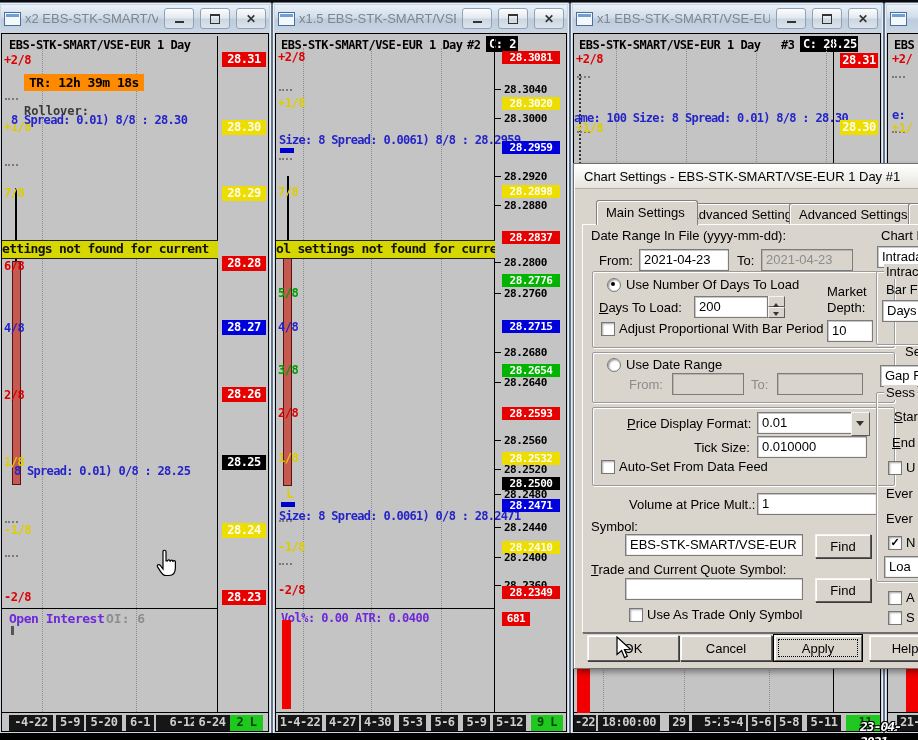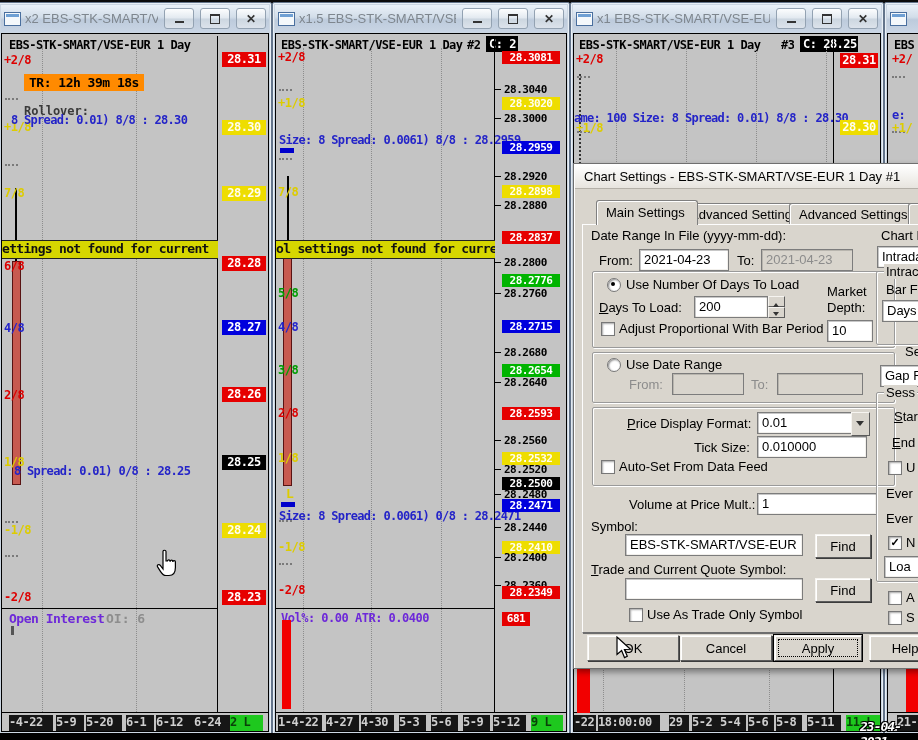--- a/index.html
+++ b/index.html
@@ -50,21 +50,21 @@
   .pl{position:absolute;height:15px;line-height:15px;font:bold 12px "DejaVu Sans Mono",monospace;
       letter-spacing:-0.5px;color:#fff;text-align:center;white-space:nowrap}
   .pl1{left:220px;width:44px}
   .pl2{left:226px;width:58px;height:13px;line-height:13px;font-size:11px}
   .pp2{position:absolute;left:228px;height:13px;line-height:13px;font:bold 11px "DejaVu Sans Mono",monospace;
        letter-spacing:-0.5px;color:#000;white-space:nowrap}
   .pp2::before{content:"";position:absolute;left:-9px;top:6px;width:6px;border-top:1px solid #000}
   .p-red{background:#e60000}.p-yel{background:#eedd00;color:#fffdee}
   .p-blu{background:#0000dd}.p-blk{background:#000}.p-grn{background:#00b400}
   .ax{position:absolute;height:16px;line-height:16px;background:#161616;color:#cfcfcf;
-      font:bold 12px "DejaVu Sans Mono",monospace;letter-spacing:-0.5px;white-space:nowrap;overflow:hidden}
+      font:bold 12px "DejaVu Sans Mono",monospace;letter-spacing:-0.5px;text-align:center;white-space:nowrap;overflow:hidden}
   .ax-grn{background:#1ec81e;color:#0a400a}
   .volbar{position:absolute;background:#f20000}
   .bdash{position:absolute;height:5px;background:#0000cc}
   
   .dlg{position:absolute;left:573px;top:163px;width:400px;height:504px;background:#d9d5cd;
        border:1px solid #6f6f6f;box-shadow:inset 1px 1px 0 #fff,3px 3px 6px rgba(0,0,0,.4);
        font-family:"Liberation Sans",sans-serif;font-size:13px;color:#000;z-index:10}
   .dlg-title{position:absolute;left:1px;top:1px;width:398px;height:23px;
              background:linear-gradient(#ffffff,#e7e4de);border-bottom:1px solid #b4b0a8;
              display:flex;align-items:center;padding:0 9px;font-size:13px;color:#000;white-space:nowrap}

